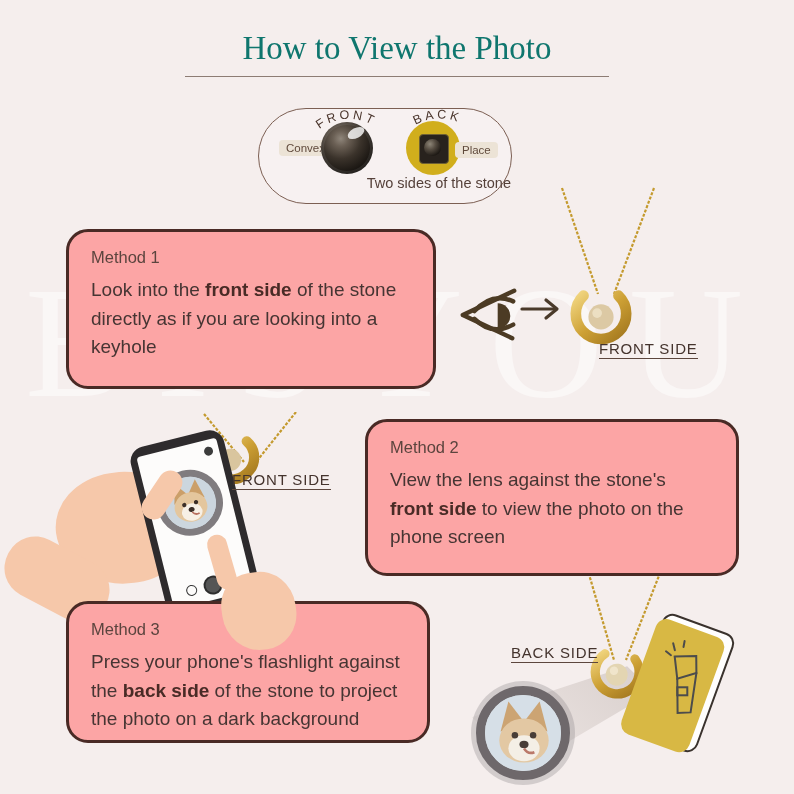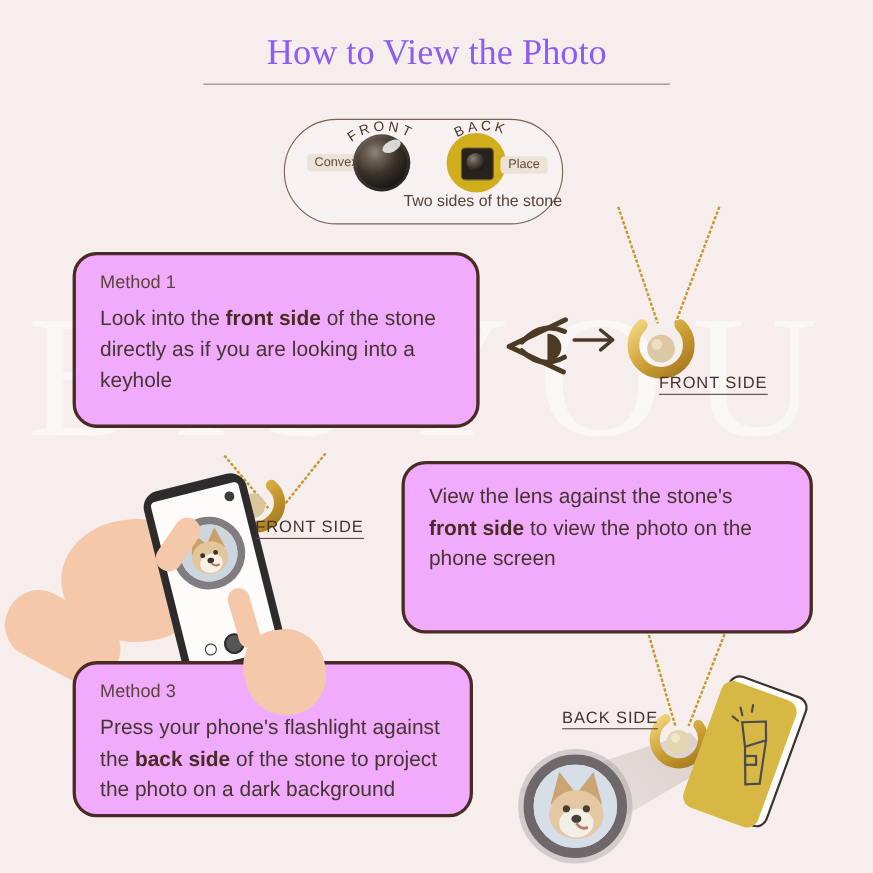--- a/index.html
+++ b/index.html
@@ -6,21 +6,21 @@
   body{font-family:"Liberation Sans",sans-serif;}
   #canvas{position:relative;width:794px;height:794px;background:#f5eeed;overflow:hidden;}
 
   
   .watermark{position:absolute;top:252px;left:0;width:100%;text-align:center;
     font-family:"Liberation Serif",serif;font-size:158px;letter-spacing:26px;
     color:rgba(255,255,255,0.5);z-index:0;user-select:none;}
 
   
   .title{position:absolute;top:30px;left:0;width:100%;text-align:center;
-    font-family:"Liberation Serif",serif;font-size:33px;color:#8b5cf6;z-index:2;}
+    font-family:"Liberation Serif",serif;font-size:33px;color:#0f766e;z-index:2;}
   .title-underline{position:absolute;top:76px;left:185px;width:424px;height:0;
     border-top:1.5px solid #8d7c74;z-index:2;}
 
   
   .pill{position:absolute;left:258px;top:108px;width:252px;height:94px;
     border:1.4px solid #7c5f53;border-radius:48px;background:rgba(255,255,255,0.22);z-index:2;}
   .pill-caption{position:absolute;left:0;top:66px;width:100%;text-align:right;
     font-size:14.5px;color:#55413a;}
   .chip{position:absolute;background:#ece3d6;border-radius:4px;padding:2px 7px;
     font-size:11.5px;color:#604a3c;}
@@ -35,21 +35,21 @@
     background:#d1ae1c;}
   .stone-back-square{position:absolute;left:13px;top:13px;width:28px;height:28px;border-radius:4px;
     background:#28221d;border:1.5px solid #6e6034;}
   .stone-back-lens{position:absolute;left:4px;top:4px;width:17px;height:17px;border-radius:50%;
     background:radial-gradient(circle at 35% 30%, #8e8678 0%, #554c41 35%, #16120e 80%);}
   .arc-svg{position:absolute;z-index:3;}
   .arc-front{left:46px;top:-8px;}
   .arc-back{left:138px;top:-10px;}
 
   
-  .mbox{position:absolute;background:#f0abfc;border:3.2px solid #492a25;border-radius:22px;
+  .mbox{position:absolute;background:#fca5a5;border:3.2px solid #492a25;border-radius:22px;
     padding:16px 22px;box-sizing:border-box;z-index:4;}
   .mbox1{left:66px;top:229px;width:370px;height:160px;}
   .mbox2{left:365px;top:419px;width:374px;height:157px;}
   .mbox3{left:66px;top:601px;width:364px;height:142px;}
   .m-heading{font-size:16.5px;color:#5b443e;margin-bottom:9px;}
   .m-body{font-size:19px;line-height:1.5;color:#463533;}
   .m-body b{color:#492b26;font-weight:700;}
 
   
   .side-label{position:absolute;font-size:15px;letter-spacing:0.8px;color:#44332d;
@@ -162,20 +162,21 @@
           <stop offset="1" stop-color="#a1761e"></stop>
       </linearGradient>
     </defs>
     <path d="M14,12 A26,26 0 1 0 50,12" fill="none" stroke="url(#gold1)" stroke-width="11" stroke-linecap="round"></path>
     <circle cx="32" cy="34" r="13" fill="#dcc9a4"></circle>
     <circle cx="28" cy="30" r="5" fill="#efe3c8" opacity="0.85"></circle>
   </svg>
   <div class="side-label" style="left:599px;top:340px;">FRONT SIDE</div>
 
   <div class="mbox mbox2">
+    <div class="m-heading">Method 2</div>
     <div class="m-body"><span>View the lens against the stone's </span><b>front side</b><span> to view the photo on the phone screen</span></div>
   </div>
 
   <svg class="chain-svg" style="left:192px;top:412px;" width="116" height="58">
     <g stroke="#c49a2e" stroke-width="2.2" stroke-dasharray="3 1.6" fill="none">
       <line x1="12" y1="2" x2="52" y2="50"></line>
       <line x1="104" y1="0" x2="64" y2="50"></line>
     </g>
   </svg>
   <svg class="pendant-svg" style="left:200px;top:432px;" width="60" height="52" viewBox="0 0 64 56">

